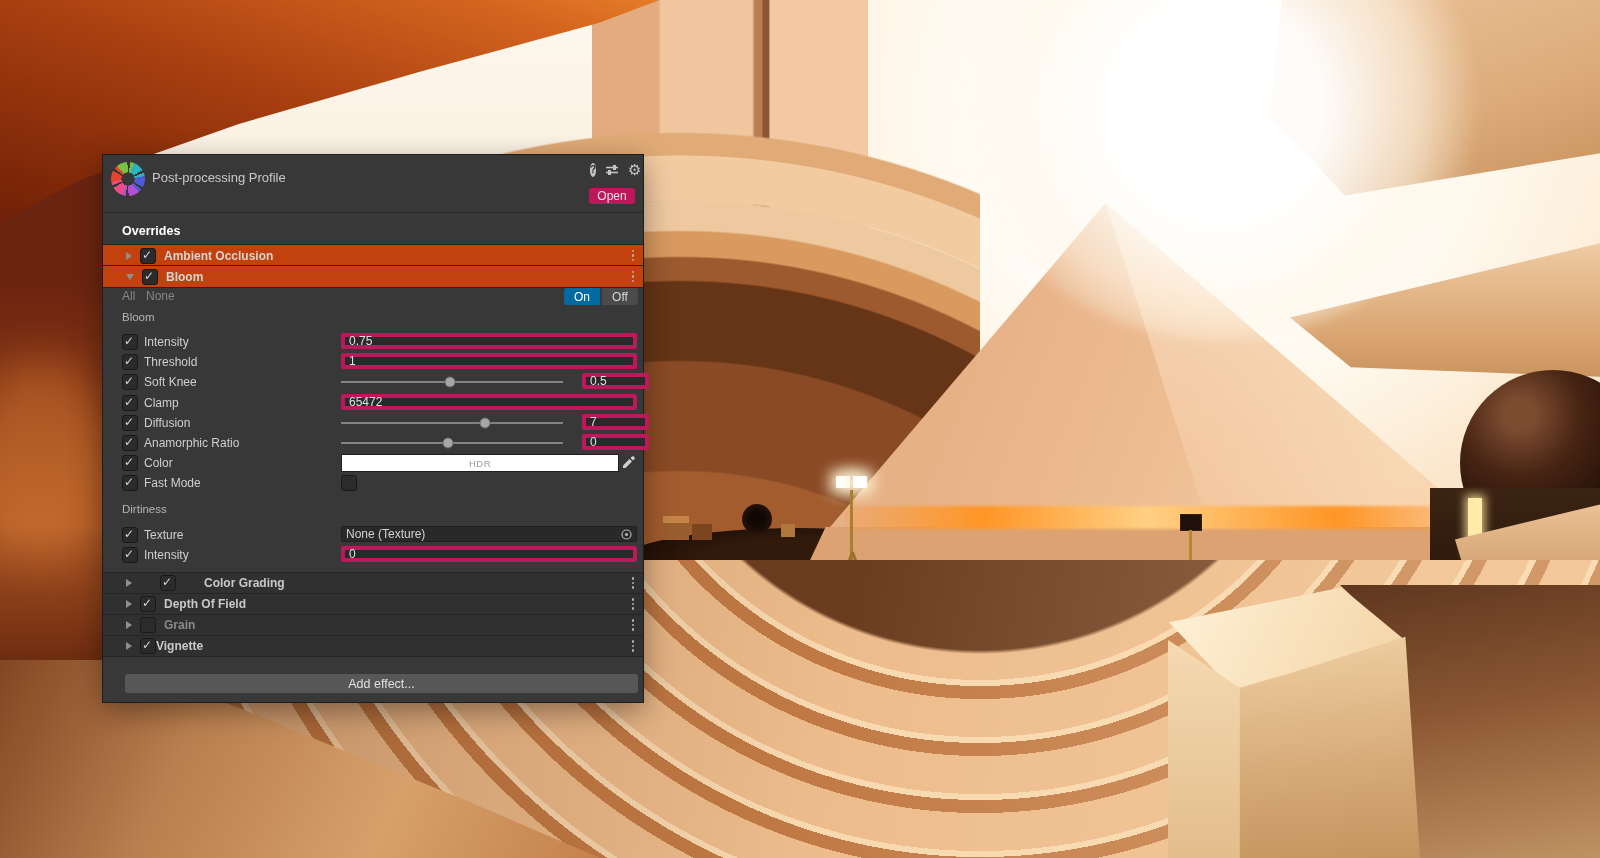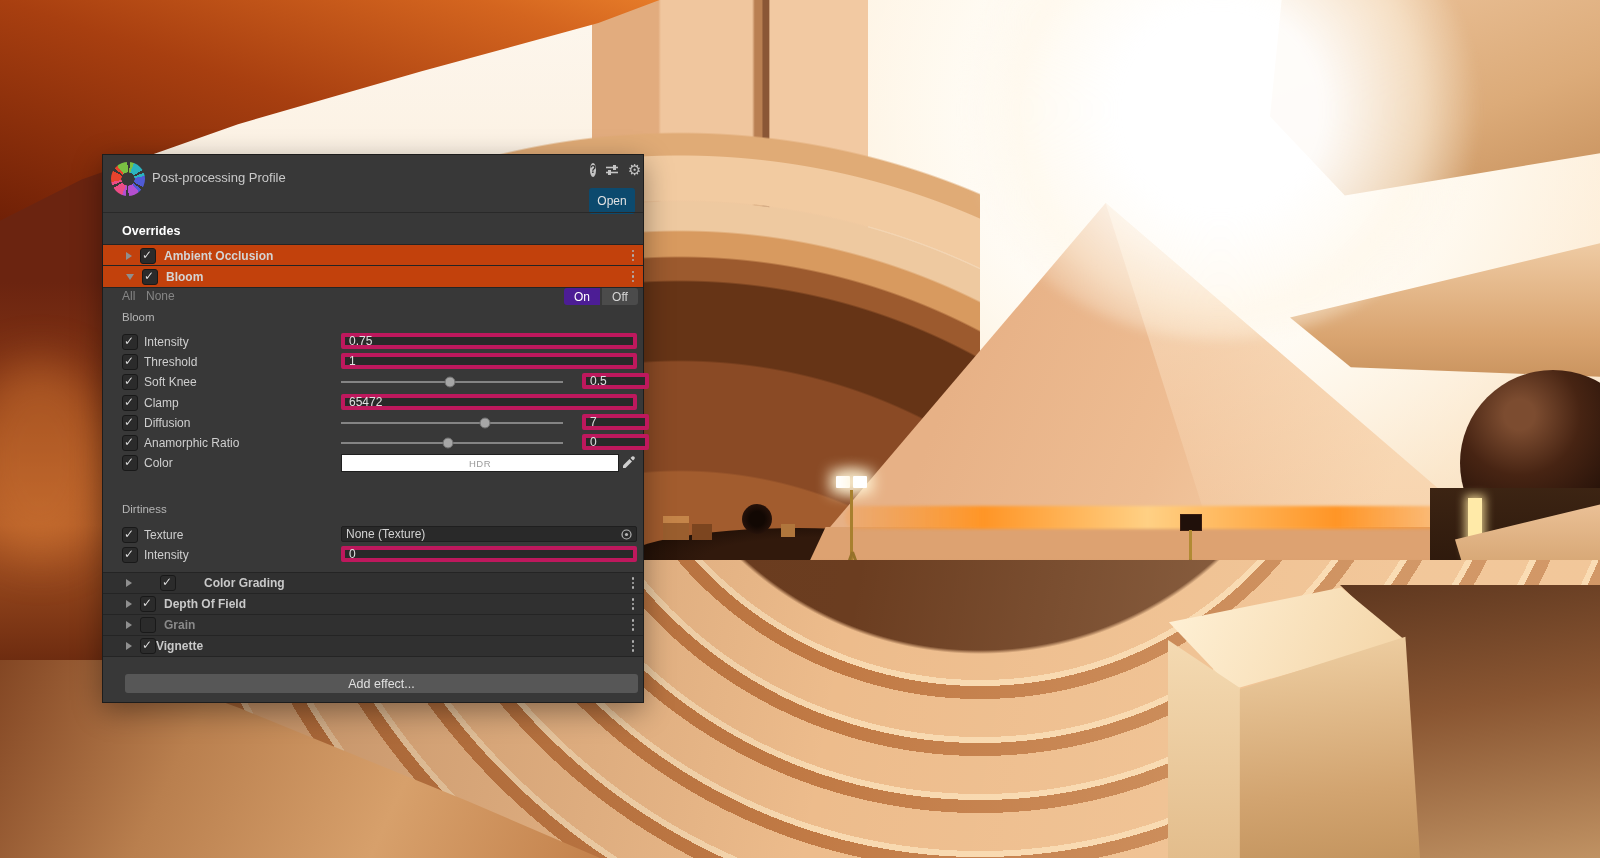--- a/index.html
+++ b/index.html
@@ -101,39 +101,39 @@
   .p-title{left:49px;top:15px;font-size:13px;color:#c9c9c9;}
   .aperture{left:8px;top:7px;width:34px;height:34px;border-radius:50%;
     background:
       radial-gradient(circle,#383838 0 27%,rgba(0,0,0,0) 28%),
       repeating-conic-gradient(from 8deg,rgba(56,56,56,0) 0 50deg,#383838 50deg 60deg),
       conic-gradient(from -40deg,#7ac143 0 60deg,#2bb3c0 60deg 120deg,#4f5bd5 120deg 180deg,#b34fd0 180deg 240deg,#ed4c86 240deg 300deg,#e8432d 300deg 360deg);}
   .hdr-icons{left:487px;top:7px;width:50px;height:15px;display:flex;gap:9px;align-items:center;}
   .help-ic{width:14px;height:14px;border-radius:50%;background:#c4c4c4;color:#2f2f2f;font-size:10px;font-weight:bold;
     display:flex;align-items:center;justify-content:center;}
   .gear-ic{color:#c4c4c4;font-size:15px;line-height:14px;font-family:"DejaVu Sans",sans-serif;}
-  .open-btn{left:486px;top:33px;width:46px;height:26px;background:#0c4a6e;border-radius:3px;color:#e2e2e2;
+  .open-btn{left:486px;top:33px;width:46px;height:16px;background:#be185d;border-radius:3px;color:#e2e2e2;
     display:flex;align-items:center;justify-content:center;}
   .hsep{left:0;top:57px;width:540px;height:1px;background:#292929;}
   .overrides{left:19px;top:69px;font-weight:bold;color:#ffffff;font-size:12.5px;}
   .fx{left:0;width:540px;height:21px;background:#c2410c;border-top:1px solid #242424;display:flex;align-items:center;}
   .fx .tri{margin-left:23px;width:0;height:0;}
   .tri-r{border-left:6px solid #8f8f8f;border-top:4px solid rgba(0,0,0,0);border-bottom:4px solid rgba(0,0,0,0);}
   .tri-d{border-top:6px solid #8f8f8f;border-left:4px solid rgba(0,0,0,0);border-right:4px solid rgba(0,0,0,0);}
   .cb{width:14px;height:14px;background:#2b2b2b;border:1px solid #191919;border-radius:3px;position:relative;flex:none;}
   .cb.checked::after{content:"✓";position:absolute;left:1px;top:-1px;font-size:12px;color:#dcdcdc;}
   .fx .cb{margin-left:8px;}
   .fx .fx-label{margin-left:8px;font-weight:bold;color:#d4d4d4;}
   .kebab{position:absolute;right:9px;display:flex;flex-direction:column;gap:2px;}
   .kebab i{width:2.5px;height:2.5px;border-radius:50%;background:#b0b0b0;}
   .allnone{left:0;top:131px;width:540px;height:21px;}
   .allnone .a{left:19px;top:3px;color:#868686;}
   .allnone .n{left:43px;top:3px;color:#868686;}
   .seg{top:2px;width:36px;height:17px;display:flex;align-items:center;justify-content:center;font-size:12px;}
-  .seg.on{left:461px;background:#4c1d95;color:#fff;border-radius:3px 0 0 3px;}
+  .seg.on{left:461px;background:#0369a1;color:#fff;border-radius:3px 0 0 3px;}
   .seg.off{left:499px;background:#4b4b4b;color:#d6d6d6;border-radius:0 3px 3px 0;}
   .grp-label{left:19px;color:#b5b5b5;font-size:11.5px;}
   .prow{left:0;width:540px;height:20px;}
   .prow .cb{position:absolute;left:19px;top:2px;}
   .prow .plabel{position:absolute;left:41px;top:3px;color:#cfcfcf;}
   .field{position:absolute;left:238px;top:1px;width:296px;height:16px;background:#292929;border:4px solid #be185d;
     border-radius:2px;color:#e0e0e0;display:flex;align-items:center;padding-left:4px;box-sizing:border-box;}
   .sl-track{position:absolute;left:238px;top:9px;width:222px;height:2px;background:#848484;}
   .sl-knob{position:absolute;top:50%;width:11px;height:11px;border-radius:50%;background:#a6a6a6;border:1px solid #6d6d6d;
     transform:translate(-50%,-50%);box-sizing:border-box;}
@@ -296,20 +296,25 @@
       <span class="cb checked"></span>
       <span class="plabel">Color</span>
       <span class="swatch">HDR</span>
       <span class="dropper">
         <svg width="14" height="14" viewBox="0 0 14 14">
           <path d="M1 13 L1 10.5 L7.5 4 L10 6.5 L3.5 13 Z" fill="#cfcfcf"></path>
           <path d="M8.5 3 L10 1.5 a1.8 1.8 0 0 1 2.5 2.5 L11 5.5 Z" fill="#cfcfcf"></path>
         </svg>
       </span>
     </div>
+    <div class="abs prow" style="top:318px">
+      <span class="cb checked"></span>
+      <span class="plabel">Fast Mode</span>
+      <span class="cb" style="left:238px"></span>
+    </div>
 
     <div class="abs grp-label" style="top:348px">Dirtiness</div>
 
     <div class="abs prow" style="top:370px">
       <span class="cb checked"></span>
       <span class="plabel">Texture</span>
       <span class="objfield">
         <span>None (Texture)</span>
         <span class="picker">
           <svg width="13" height="13" viewBox="0 0 13 13">

